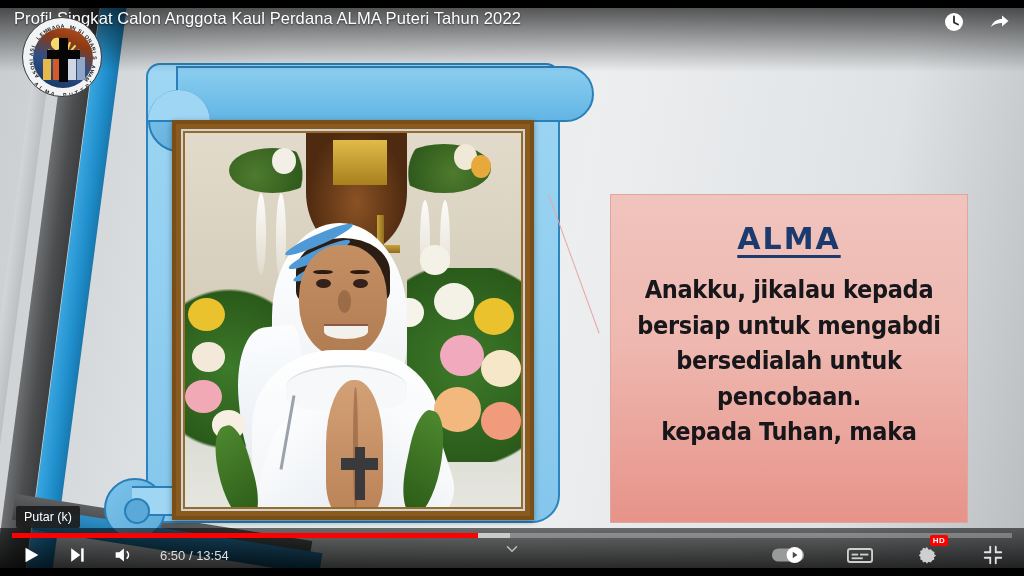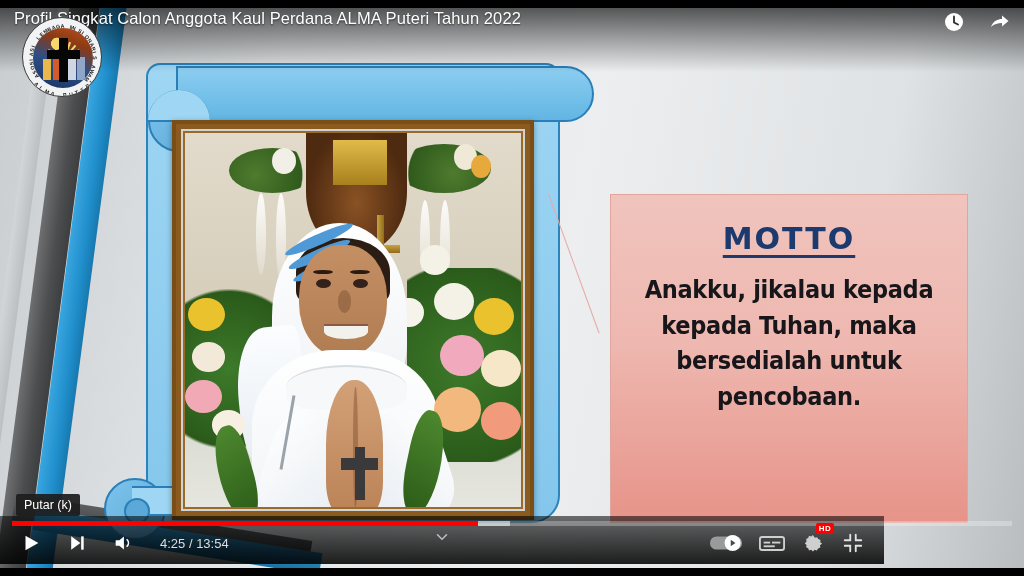--- a/index.html
+++ b/index.html
@@ -333,21 +333,21 @@
     position:absolute; left:0; top:0; width:80px; height:80px;
     font-size:5.2px; font-weight:bold; color:#1a1a1a; letter-spacing:.2px;
   }
   .logo-ring-text span{
     position:absolute; left:50%; top:50%;
     transform-origin:0 0; white-space:nowrap;
   }
 
   
   #controls{
-    position:absolute; left:0; bottom:12px; width:884px; height:48px;
+    position:absolute; left:0; bottom:0; width:1024px; height:48px;
     background:linear-gradient(180deg,rgba(0,0,0,.55),rgba(0,0,0,.88));
     text-decoration:underline;
   }
   #progress-wrap{
     position:absolute; left:12px; bottom:38px; width:1000px; height:5px;
     background:rgba(255,255,255,.28); cursor:pointer;
   }
   #progress-buffer{
     position:absolute; left:0; top:0; height:100%;
     background:rgba(255,255,255,.55);
@@ -361,21 +361,21 @@
     background:rgba(28,28,28,.92); color:#fff;
     font-size:12.5px; padding:4px 8px; border-radius:2px;
     white-space:nowrap;
   }
   #ctl-left{
     position:absolute; left:18px; bottom:4px;
     display:flex; align-items:center; gap:20px; height:34px;
   }
   #ctl-right{
     position:absolute; right:18px; bottom:4px;
-    display:flex; align-items:center; gap:14px; height:34px;
+    display:flex; align-items:center; gap:40px; height:34px;
   }
   .ctl-btn{ display:flex; align-items:center; justify-content:center;
             width:26px; height:26px; cursor:pointer; }
   #time-display{
     color:#ddd; font-size:13px; margin-left:4px; white-space:nowrap;
   }
   #chevron-center{
     position:absolute; left:50%; bottom:14px; transform:translateX(-50%);
     cursor:pointer; opacity:.75;
   }
@@ -463,25 +463,26 @@
           <div class="ph fl" id="f10"></div>
           <div class="ph" id="leaf1"></div>
           <div class="ph" id="leaf2"></div>
         </div>
       </div>
     </div>
 
     <div id="connector"></div>
 
     <div id="motto-panel">
-      <div id="motto-title">MOTTO</div>
+      <div id="motto-title">ALMA</div>
       <div id="motto-text">
         <div>Anakku, jikalau kepada</div>
+        <div>bersiap untuk mengabdi</div>
+        <div>bersedialah untuk pencobaan.</div>
         <div>kepada Tuhan, maka</div>
-        <div>bersedialah untuk pencobaan.</div>
       </div>
     </div>
   </div>
 
   <div id="top-gradient"></div>
 
   <div id="video-title">Profil Singkat Calon Anggota Kaul Perdana ALMA Puteri Tahun 2022</div>
 
   <div id="channel-logo">
     <div id="logo-globe">
@@ -580,21 +581,21 @@
           <path d="M5 4l11 8-11 8z" fill="#fff"></path>
             <rect x="17" y="4" width="3" height="16" fill="#fff"></rect>
         </svg>
       </div>
       <div class="ctl-btn">
         <svg viewBox="0 0 24 24" width="22" height="22">
           <path d="M4 9h4l5-4v14l-5-4H4z" fill="#fff"></path>
           <path d="M16.5 8.5a5 5 0 010 7" stroke="#fff" stroke-width="1.8" fill="none" stroke-linecap="round"></path>
         </svg>
       </div>
-      <div id="time-display">4:25 / 13:54</div>
+      <div id="time-display">6:50 / 13:54</div>
     </div>
 
     <div id="chevron-center">
       <svg viewBox="0 0 24 24" width="18" height="18">
         <path d="M6 9l6 6 6-6" stroke="#e8e8e8" stroke-width="2" fill="none" stroke-linecap="round"></path>
       </svg>
     </div>
 
     <div id="ctl-right">
       <div class="ctl-btn" style="width:36px">

